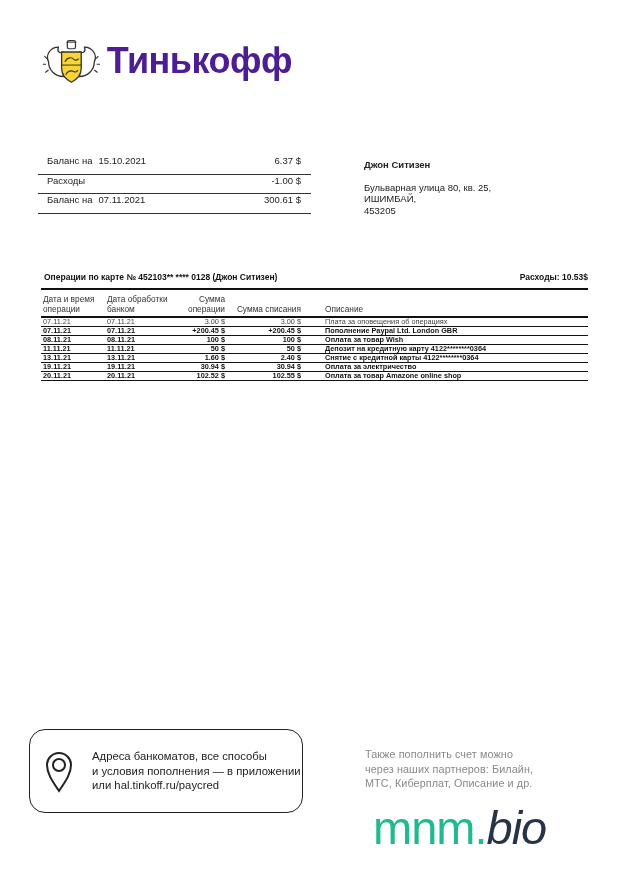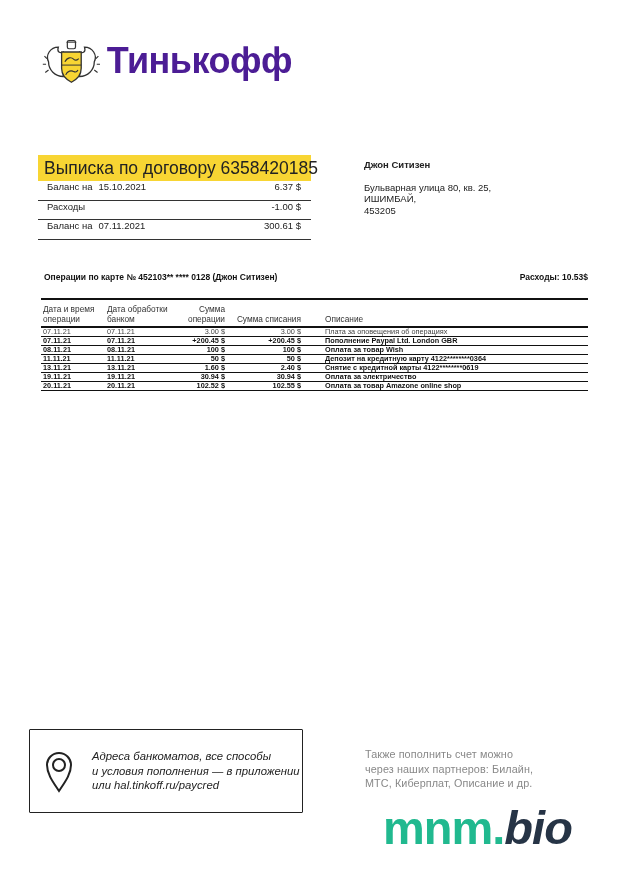--- a/index.html
+++ b/index.html
@@ -27,48 +27,48 @@
       border-bottom: 1.5px solid #333;
     }
     .summary-row .lbl span + span { margin-left: 6px; }
 
     
     .client { left: 364px; top: 159px; width: 200px; font-size: 9.5px; color: #222; line-height: 11.5px; }
     .client-name { font-weight: 700; margin-bottom: 11px; }
 
     
     .ops-head { left: 44px; top: 272px; width: 544px; display: flex; justify-content: space-between; font-size: 8.5px; font-weight: 700; color: #111; gap: 12px; }
-    .ops-table { left: 41px; top: 298px; width: 547px; border-collapse: collapse; font-size: 7.3px; }
+    .ops-table { left: 41px; top: 288px; width: 547px; border-collapse: collapse; font-size: 7.3px; }
     .ops-table th {
       font-weight: 400; color: #333; text-align: left; vertical-align: bottom;
       font-size: 8.3px; line-height: 9.5px; padding: 4px 2px 2px 2px;
       border-top: 2px solid #111; border-bottom: 2.2px solid #111; height: 28px;
     }
     .ops-table td {
       height: 8.7px; line-height: 8px; padding: 0 2px; white-space: nowrap;
       border-bottom: 1px solid #111; color: #111; font-weight: 700;
     }
     .ops-table tr.light td { font-weight: 400; color: #444; }
     .ops-table .num { text-align: right; }
     .ops-table tr:last-child td { border-bottom: 1px solid #111; }
 
     
     .info-box {
       left: 29px; top: 729px; width: 274px; height: 84px;
-      border: 1.6px solid #222; border-radius: 1px;
-      display: flex; align-items: center; padding-left: 14px; font-style: italic;
+      border: 1.6px solid #222; border-radius: 16px;
+      display: flex; align-items: center; padding-left: 14px;
     }
     .pin { width: 30px; height: 44px; margin-right: 18px; flex: none; }
     .info-text { font-size: 11.3px; line-height: 14.5px; color: #222; }
 
     
     .partners { left: 365px; top: 747px; width: 180px; font-size: 10.8px; line-height: 14.5px; color: #888; letter-spacing: 0.1px; }
 
     
-    .wm { left: 383px; top: 800px; font-size: 47px; font-weight: 700; letter-spacing: -1px; line-height: 56px; white-space: nowrap; }
+    .wm { left: 373px; top: 800px; font-size: 47px; font-weight: 400; letter-spacing: -1px; line-height: 56px; white-space: nowrap; }
     .wm-a { color: #21b98f; }
     .wm-b { color: #263446; font-style: italic; }
   </style>
 </head>
 <body>
 
 <div class="abs logo">
   <svg class="logo-emblem" viewBox="0 0 72 58">
 
     <path d="M8 30 C4 22 10 12 20 12 C18 18 22 20 26 18 L26 48 C16 48 8 40 8 30 Z" fill="none" stroke="#333" stroke-width="1.6"></path>
@@ -80,21 +80,20 @@
 
     <path d="M24 18 L48 18 L48 38 C48 47 42 52 36 55 C30 52 24 47 24 38 Z" fill="#f8d533" stroke="#333" stroke-width="1.6"></path>
     <path d="M24 34 L48 34" stroke="#333" stroke-width="1.2"></path>
     <path d="M28 30 c3 -6 8 -6 11 -3 c2 2 4 1 6 -1" fill="none" stroke="#333" stroke-width="1.4"></path>
     <path d="M29 46 c2 -5 7 -6 10 -4 c2 1 4 0 5 -2" fill="none" stroke="#333" stroke-width="1.4"></path>
   </svg>
   <span class="logo-text">Тинькофф</span>
 </div>
 
 <div class="abs summary">
-  <div class="summary-title">Выписка по договору 6358420185</div>
   <div class="summary-row">
     <span class="lbl"><span>Баланс на</span><span>15.10.2021</span></span>
     <span>6.37 $</span>
   </div>
   <div class="summary-row">
     <span class="lbl"><span>Расходы</span></span>
     <span>-1.00 $</span>
   </div>
   <div class="summary-row">
     <span class="lbl"><span>Баланс на</span><span>07.11.2021</span></span>
@@ -158,21 +157,21 @@
       <td>11.11.21</td>
       <td class="num">50 $</td>
       <td class="num">50 $</td>
       <td style="padding-left:22px">Депозит на кредитную карту 4122********0364</td>
     </tr>
     <tr>
       <td>13.11.21</td>
       <td>13.11.21</td>
       <td class="num">1.60 $</td>
       <td class="num">2.40 $</td>
-      <td style="padding-left:22px">Снятие с кредитной карты  4122********0619</td>
+      <td style="padding-left:22px">Снятие с кредитной карты  4122********0364</td>
     </tr>
     <tr>
       <td>19.11.21</td>
       <td>19.11.21</td>
       <td class="num">30.94 $</td>
       <td class="num">30.94 $</td>
       <td style="padding-left:22px">Оплата за электричество</td>
     </tr>
     <tr>
       <td>20.11.21</td>

